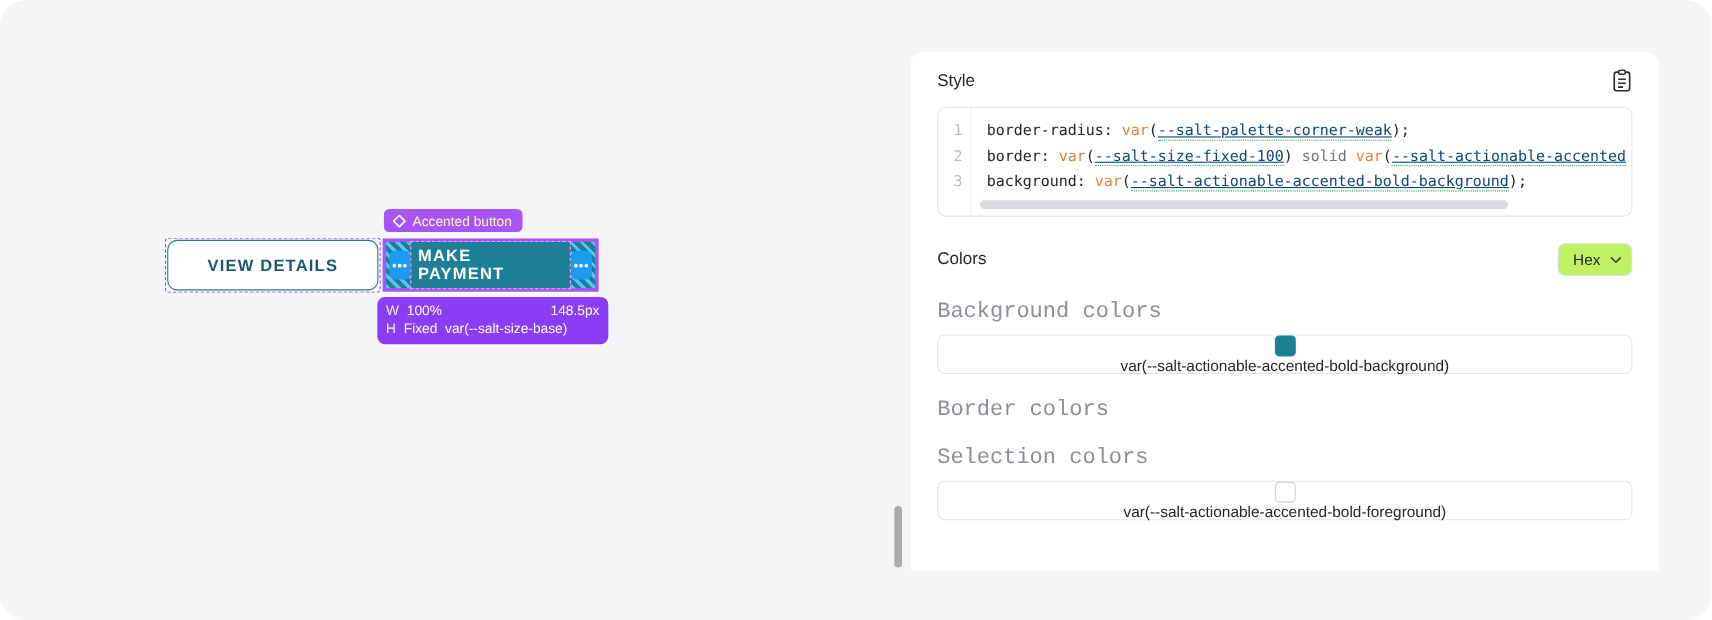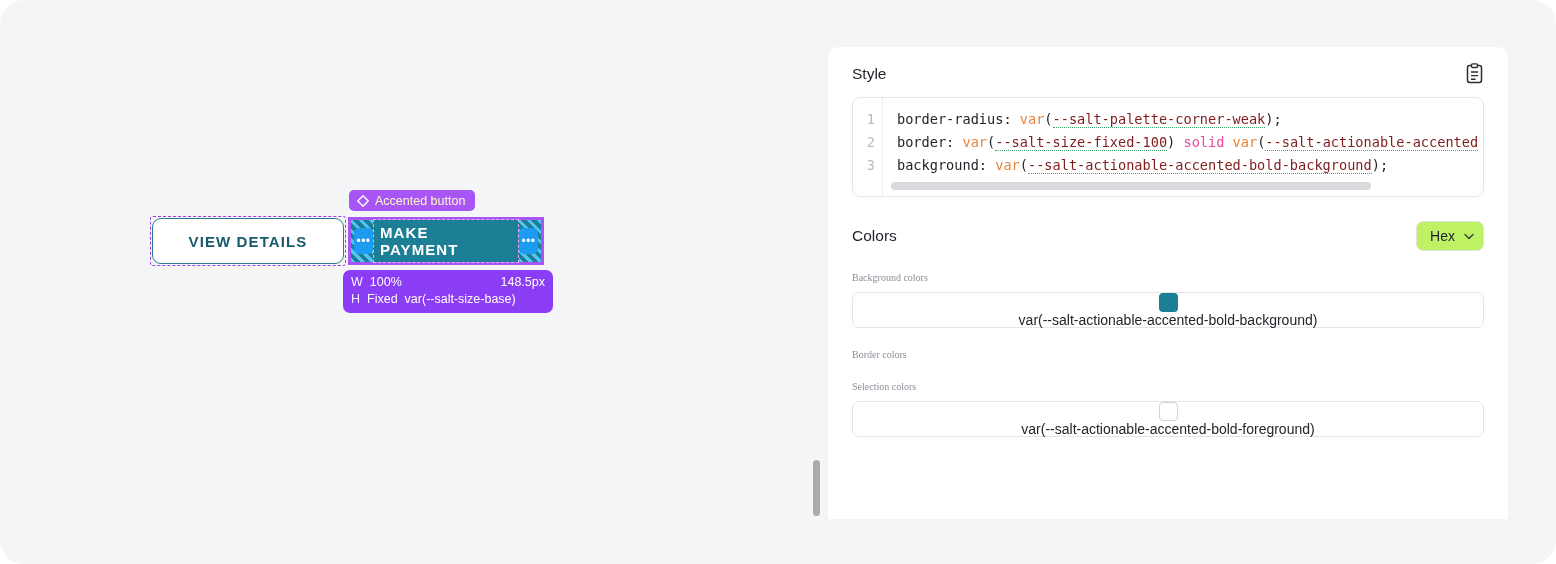--- a/index.html
+++ b/index.html
@@ -135,24 +135,25 @@
     padding-right: 7px;
   }
   .code-lines {
     flex: 1; padding: 10px 0 0 14px; overflow: hidden; white-space: nowrap;
   }
   .cline {
     font-family: "DejaVu Sans Mono", monospace;
     font-size: 13.6px; line-height: 23px; color: #23252b; white-space: pre;
   }
   .tk-fn { color: #e8833a; }
-  .tk-kw { color: #ec4899; }
+  .tk-kw { color: #737373; }
   .tk-var {
-    color: #7f1d1d;
+    color: #0c4a6e;
     border-bottom: 1.5px dotted #3aa76d;
+    text-decoration: underline;
   }
   .code-scroll {
     position: absolute; left: 38px; bottom: 6px;
     height: 8px; width: 618px;
     border-radius: 4px; background: transparent;
   }
   .code-scroll-thumb {
     height: 8px; width: 480px; border-radius: 4px; background: #d8dade;
   }
 
@@ -160,21 +161,21 @@
   .hex-select {
     border: 1px solid #dfe1e5; border-radius: 7px;
     height: 30px; padding: 0 9px 0 13px;
     display: flex; align-items: center; gap: 9px;
     font-size: 14px; color: #1f2128; background: #bef264;
     font-family: "Liberation Sans", sans-serif;
   }
   .chev { width: 10px; height: 7px; display: block; }
 
   .grp { margin-top: 21px; }
-  .grp-label { font-size: 10px; color: #8a8f98; font-family: Liberation Serif, serif; }
+  .grp-label { font-size: 20px; color: #8a8f98; font-family: Liberation Mono, monospace; }
   .color-field {
     margin-top: 9px;
     height: 36px;
     border: 1px solid #e3e5e9; border-radius: 7px;
     display: flex; align-items: center; 
     padding: 0 11px;
     background: #fff;
     flex-direction: column;
   }
   .swatch { width: 19px; height: 19px; border-radius: 4px; flex: 0 0 19px; }

